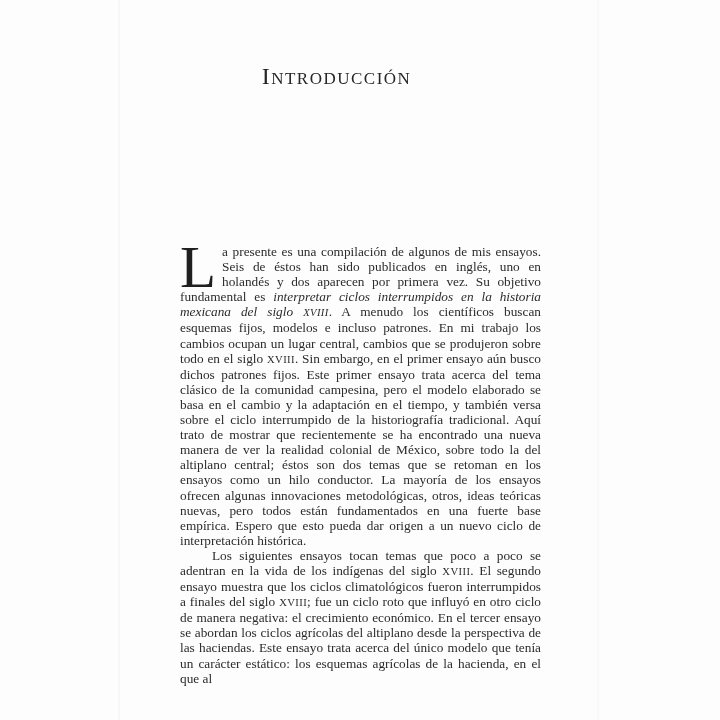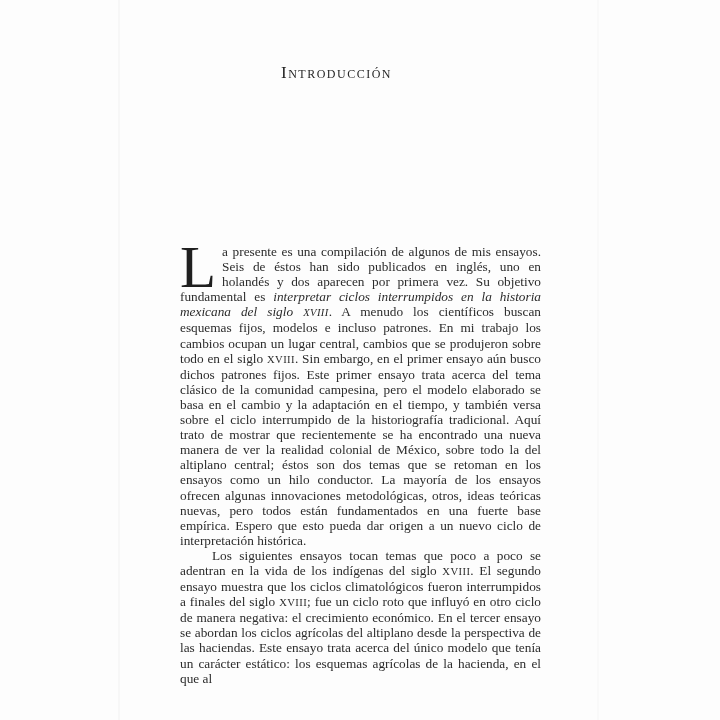--- a/index.html
+++ b/index.html
@@ -30,21 +30,21 @@
   }
   .title {
     position: absolute;
     top: 63px;
     left: 156px;
     width: 361px;
     margin: 0;
     text-align: center;
     font-weight: normal;
     font-variant: small-caps;
-    font-size: 17px;
+    font-size: 24px;
     letter-spacing: 1.5px;
     color: #262626;
   }
   .body-text {
     position: absolute;
     top: 244px;
     left: 180px;
     width: 361px;
     font-size: 13.3px;
     line-height: 15.1px;

